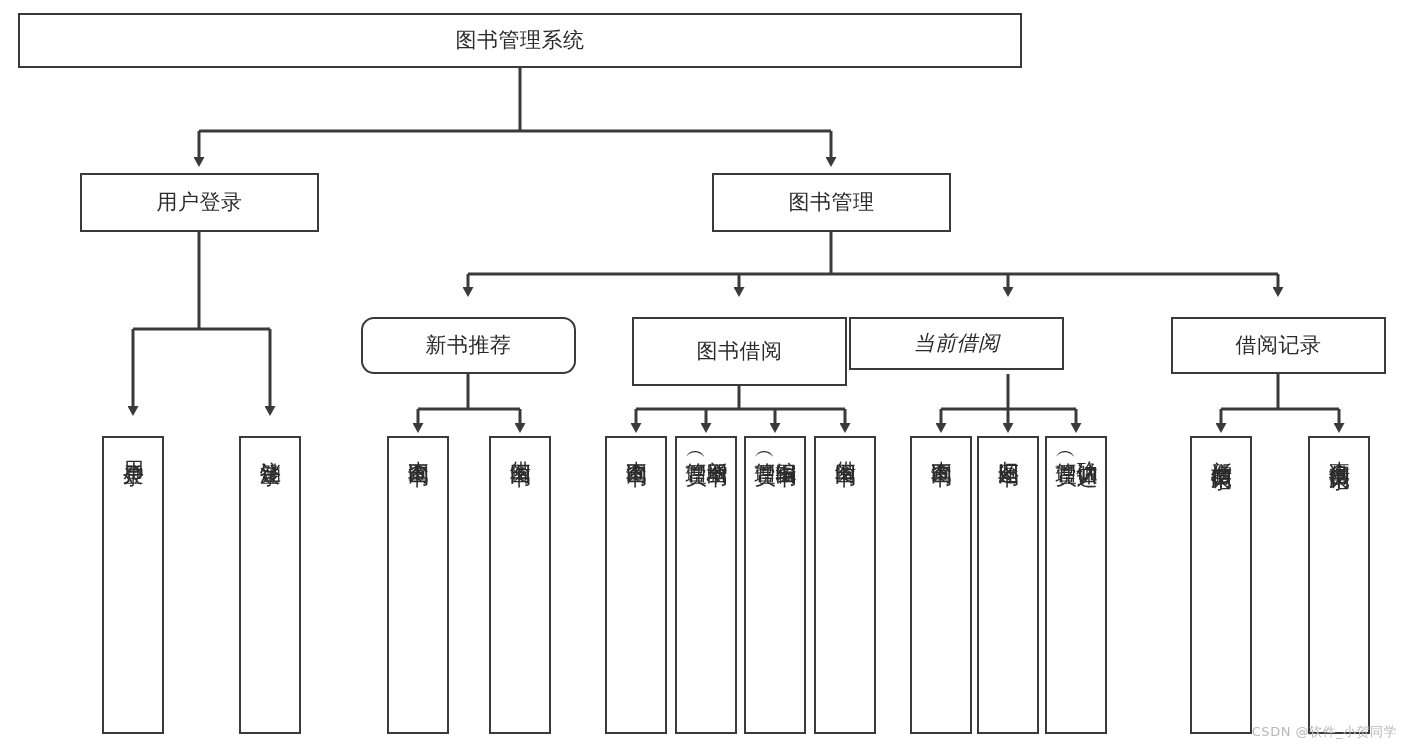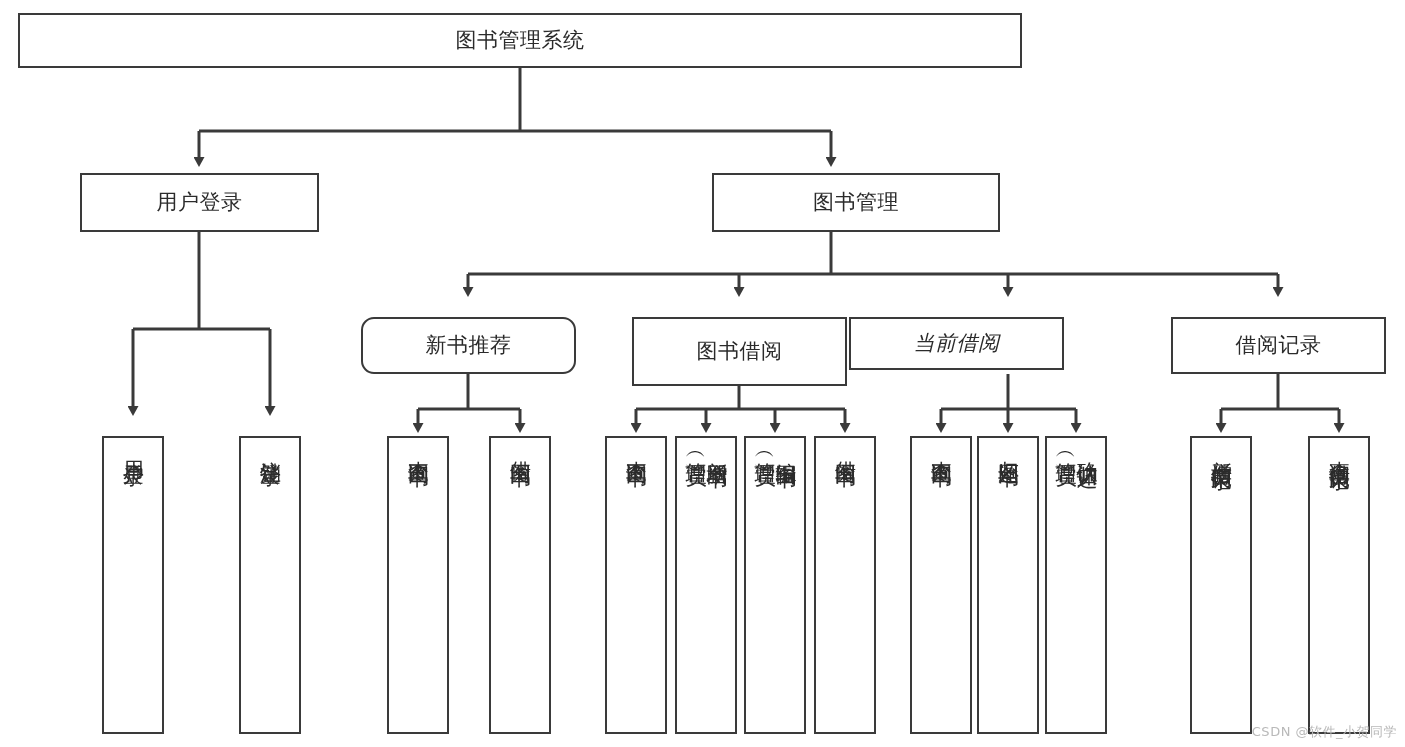--- a/index.html
+++ b/index.html
@@ -26,21 +26,20 @@
   }
   .node {
     position: absolute;
     box-sizing: border-box;
     border: 2.5px solid #3a3a3a;
     background: #ffffff;
     color: #2b2b2b;
     display: flex;
     align-items: center;
     justify-content: center;
-    text-align: center;
     z-index: 2;
   }
   .node .lbl {
     display: block;
     line-height: 1.28;
     white-space: pre-line;
   }
   .node.horiz .lbl {
     font-size: 21px;
     letter-spacing: 0.5px;
@@ -124,21 +123,21 @@
     </g>
   </svg>
 
   <div class="node horiz" style="left:18px; top:13px; width:1004px; height:55px;">
     <span class="lbl">图书管理系统</span>
   </div>
 
   <div class="node horiz" style="left:80px; top:173px; width:239px; height:59px;">
     <span class="lbl">用户登录</span>
   </div>
-  <div class="node horiz" style="left:712px; top:173px; width:288px; height:59px;">
+  <div class="node horiz" style="left:712px; top:173px; width:239px; height:59px;">
     <span class="lbl">图书管理</span>
   </div>
 
   <div class="node horiz" style="left:361px; top:317px; width:215px; height:57px;border-radius:13px;">
     <span class="lbl">新书推荐</span>
   </div>
   <div class="node horiz" style="left:632px; top:317px; width:215px; height:69px;">
     <span class="lbl">图书借阅</span>
   </div>
   <div class="node horiz" style="left:849px; top:317px; width:215px; height:53px;font-style:italic;">

